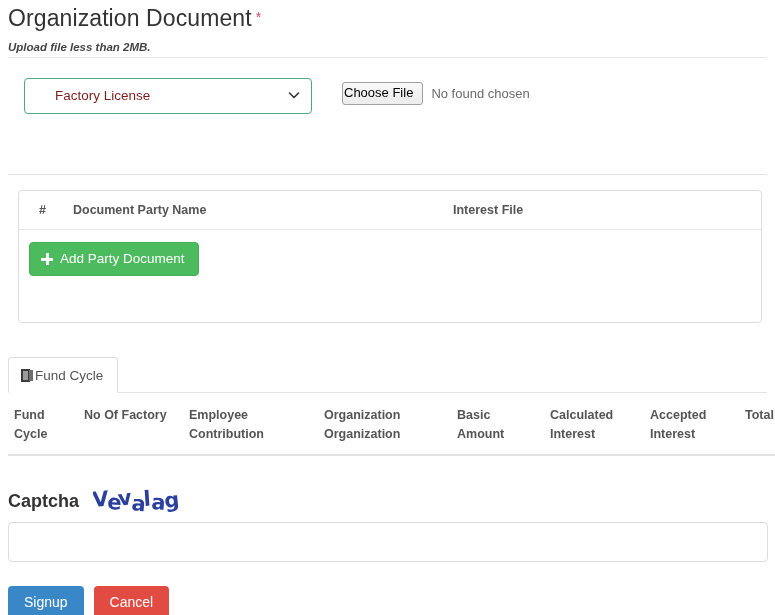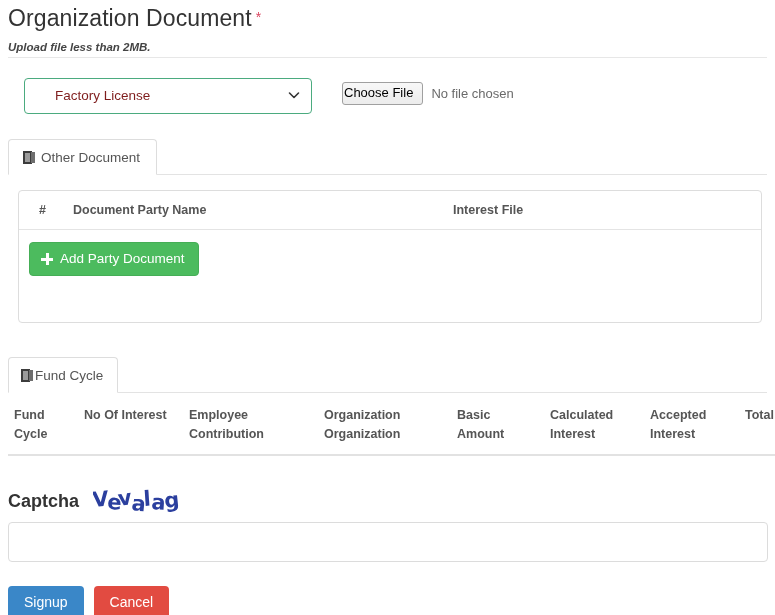--- a/index.html
+++ b/index.html
@@ -176,34 +176,24 @@
       </select>
       <span class="select-caret">
         <svg width="12" height="12" viewBox="0 0 12 12">
             <path d="M1.5 4 L6 8.5 L10.5 4" fill="none" stroke="#333" stroke-width="1.6" stroke-linecap="round" stroke-linejoin="round"></path>
           </svg>
       </span>
     </div>
 
     <div class="file-field">
       <button class="choose-btn">Choose File</button>
-      <span class="file-status">No file chosen</span>
+      <span class="file-status">No found chosen</span>
     </div>
   </div>
 
-  <div class="tabs" style="left:8px; top:139px;">
-    <div class="tab">
-      <span class="book-icon">
-          <i class="b1"></i>
-          <i class="b2"></i>
-          <i class="b3"></i>
-        </span>
-      <span>Other Document</span>
-    </div>
-  </div>
   <div class="tab-underline" style="left:8px; top:174px; width:759px;"></div>
 
   <div class="panel" style="left:18px; top:190px; width:744px; height:133px;">
     <table class="doc-table">
       <thead>
         <tr>
           <th class="col-hash">#</th>
           <th class="col-name">Document Party Name</th>
           <th>Interest File</th>
         </tr>
@@ -240,21 +230,21 @@
         <col style="width:135px">
         <col style="width:133px">
       <col style="width:93px">
         <col style="width:100px">
         <col style="width:95px">
         <col style="width:68px">
     </colgroup>
     <thead>
       <tr>
         <th>Fund Cycle</th>
-        <th>No Of Interest</th>
+        <th>No Of Factory</th>
         <th>Employee Contribution</th>
         <th>Organization Organization</th>
         <th>Basic Amount</th>
         <th>Calculated Interest</th>
         <th>Accepted Interest</th>
         <th>Total</th>
       </tr>
     </thead>
     <tbody></tbody>
   </table>

